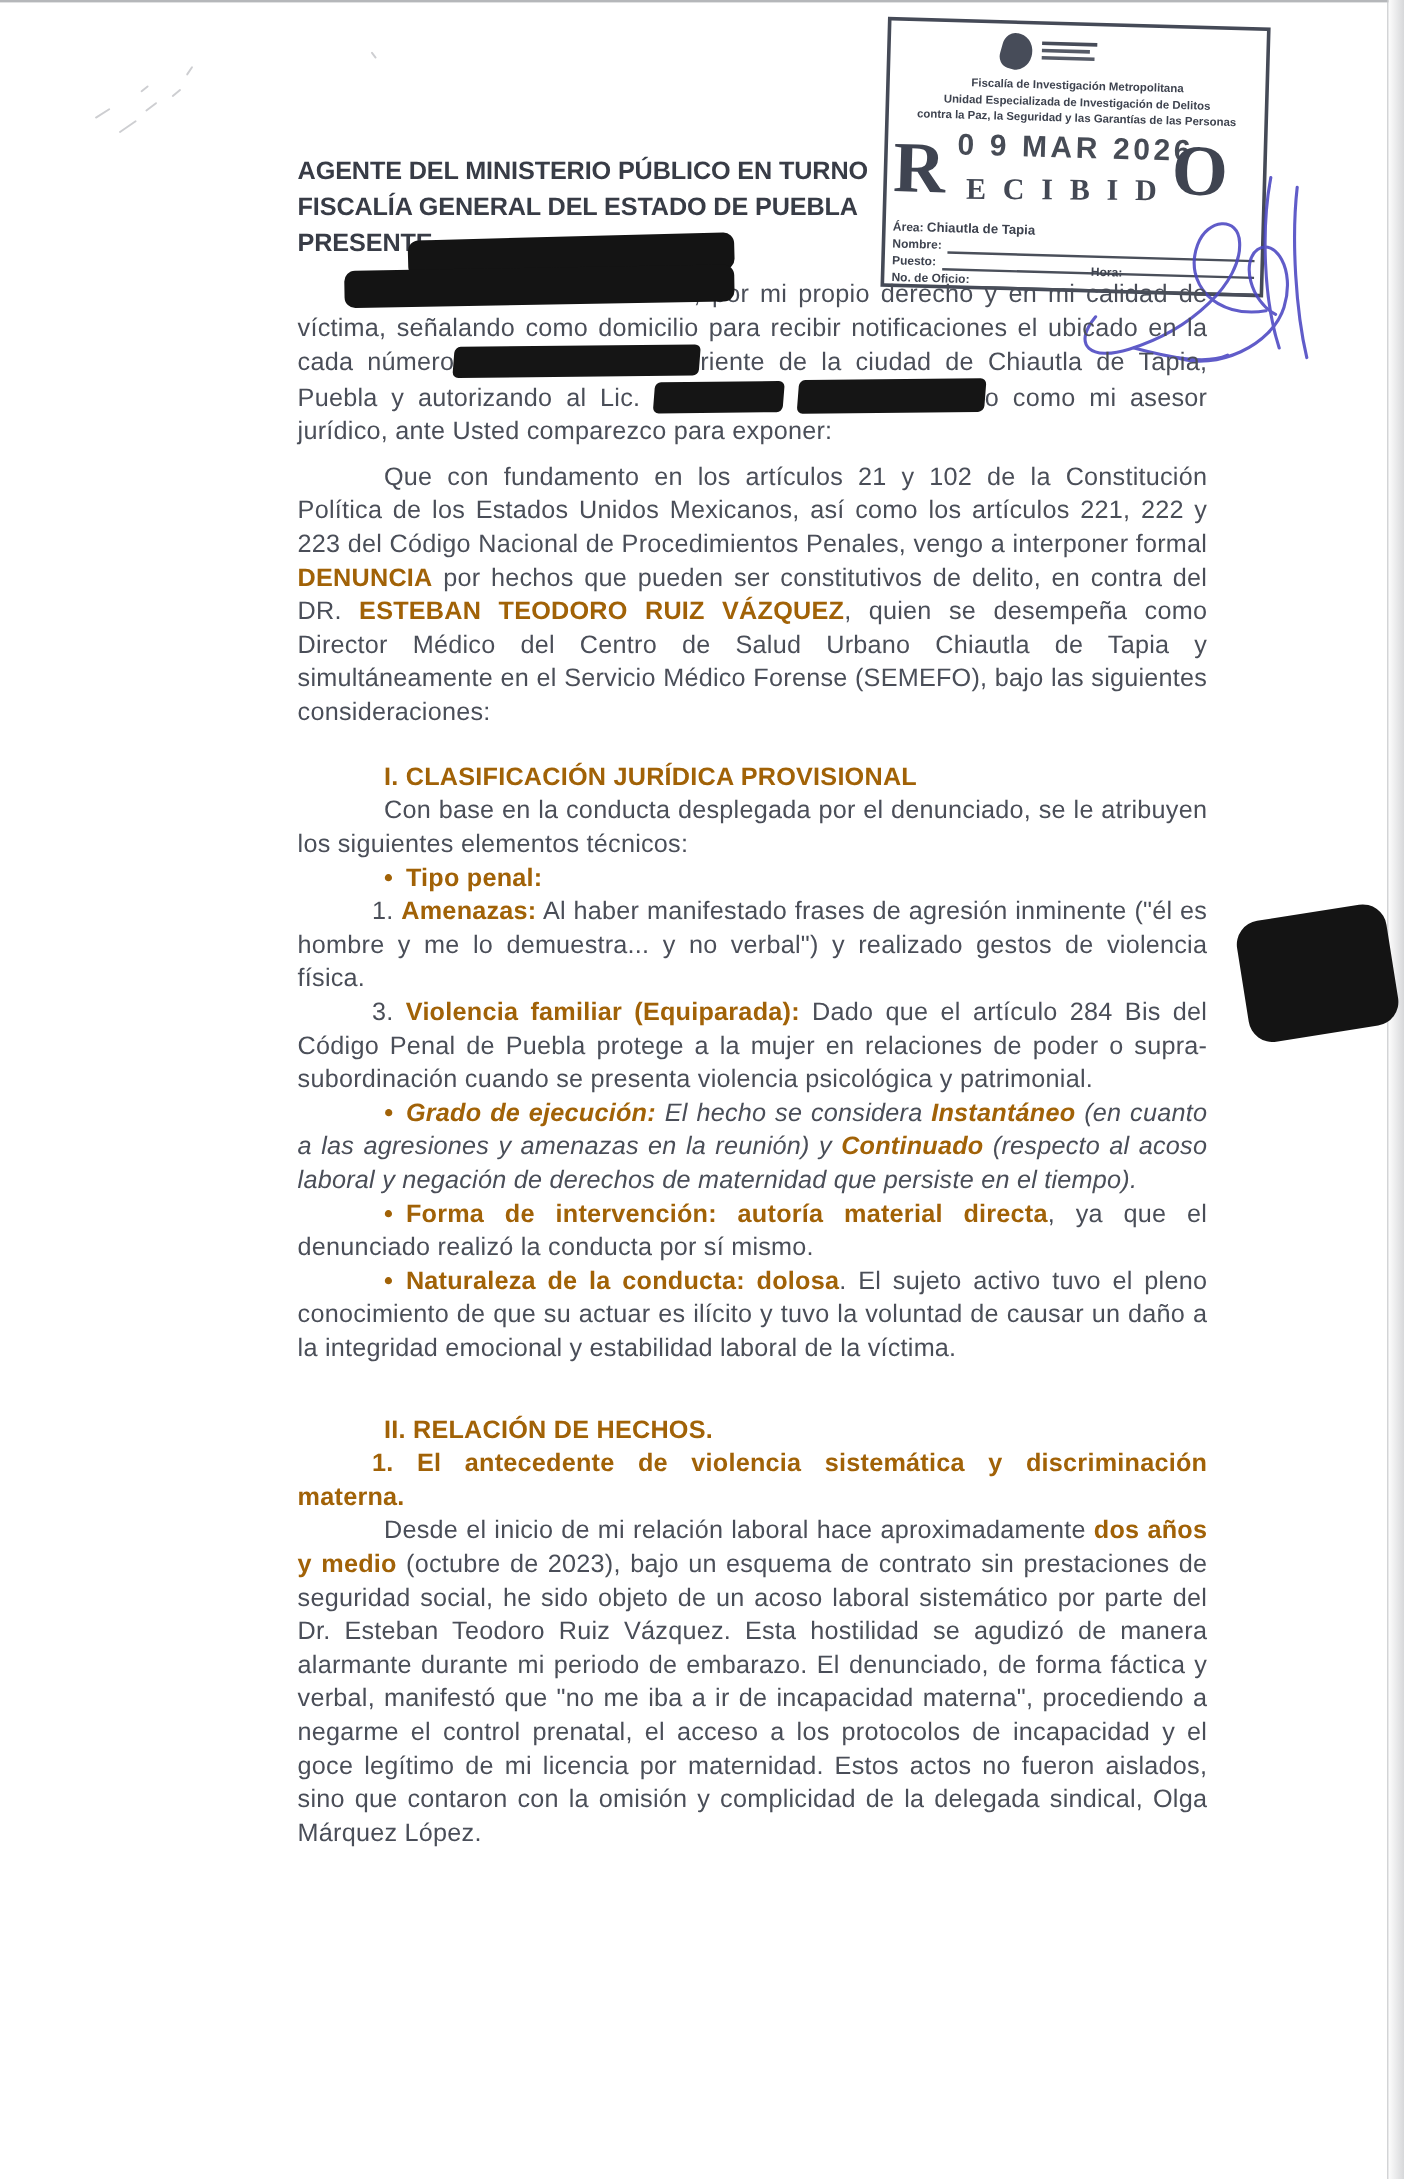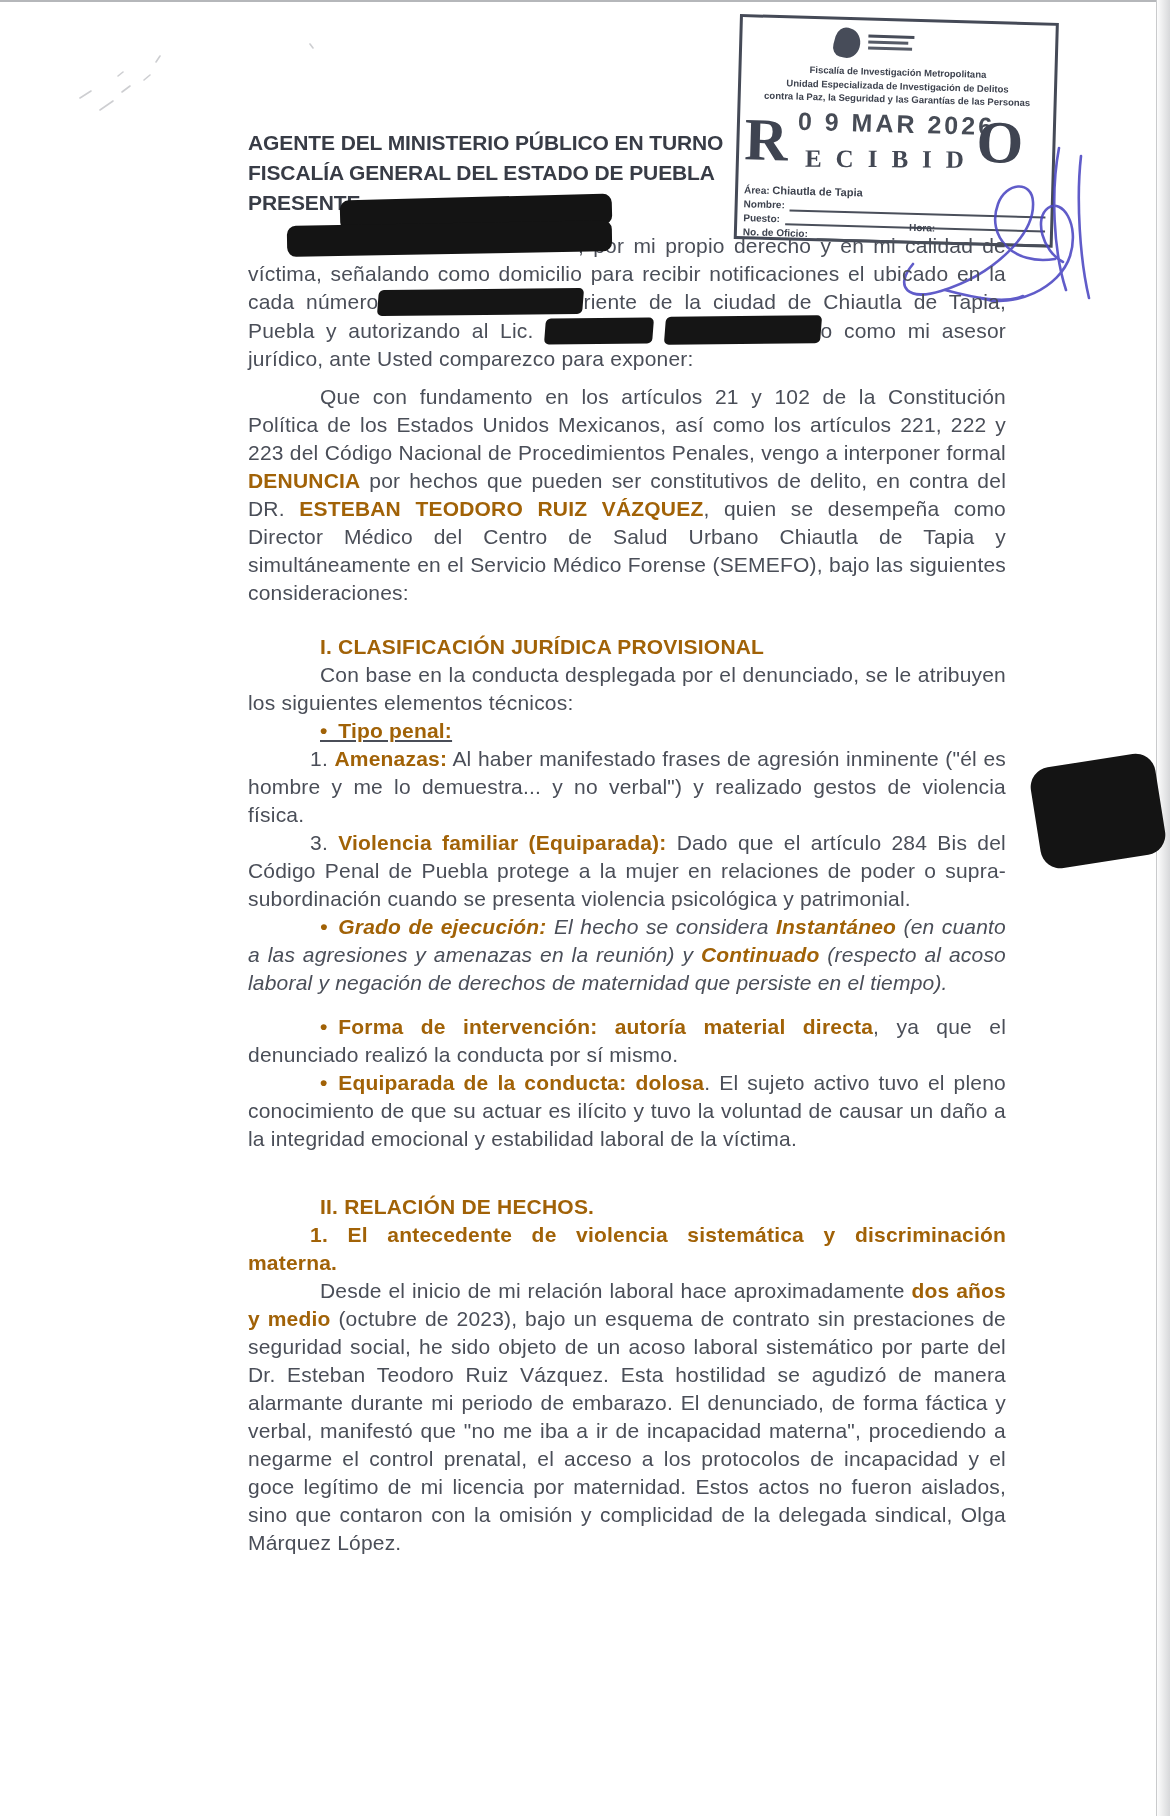--- a/index.html
+++ b/index.html
@@ -104,26 +104,26 @@
     <div class="recipient">
       <div>AGENTE DEL MINISTERIO PÚBLICO EN TURNO</div>
       <div>FISCALÍA GENERAL DEL ESTADO DE PUEBLA</div>
       <div>PRESENTE.</div>
     </div>
     <div id="paragraphs">
         <p class="" style="margin-top: 14px;"><span class="spacer" style="width: 330px;"></span><span>, por mi propio derecho y en mi calidad de víctima, señalando como domicilio para recibir notificaciones el ubicado en la cada número</span><span class="redact" style="width: 205px; height: 26px;"></span><span>riente de la ciudad de Chiautla de Tapia, Puebla y autorizando al Lic. </span><span class="redact" style="width: 108px; height: 26px;"></span><span> </span><span class="redact" style="width: 156px; height: 28px;"></span><span>o como mi asesor jurídico, ante Usted comparezco para exponer:</span></p>
         <p class="ind" style="margin-top: 10px;"><span>Que con fundamento en los artículos 21 y 102 de la Constitución Política de los Estados Unidos Mexicanos, así como los artículos 221, 222 y 223 del Código Nacional de Procedimientos Penales, vengo a interponer formal </span><span class="b">DENUNCIA</span><span> por hechos que pueden ser constitutivos de delito, en contra del DR. </span><span class="b">ESTEBAN TEODORO RUIZ VÁZQUEZ</span><span>, quien se desempeña como Director Médico del Centro de Salud Urbano Chiautla de Tapia y simultáneamente en el Servicio Médico Forense (SEMEFO), bajo las siguientes consideraciones:</span></p>
         <p class="heading ind" style="margin-top: 26px;"><span class="b">I. CLASIFICACIÓN JURÍDICA PROVISIONAL</span></p>
         <p class="ind" style="margin-top: 0px;"><span>Con base en la conducta desplegada por el denunciado, se le atribuyen los siguientes elementos técnicos:</span></p>
-        <p class="heading ind" style="margin-top: 0px; text-decoration: underline;"><span class="b">• Tipo penal:</span></p>
+        <p class="heading ind" style="margin-top: 0px;"><span class="b">• Tipo penal:</span></p>
         <p class="ind2" style="margin-top: 0px;"><span>1. </span><span class="b">Amenazas:</span><span> Al haber manifestado frases de agresión inminente ("él es hombre y me lo demuestra... y no verbal") y realizado gestos de violencia física.</span></p>
         <p class="ind2" style="margin-top: 0px;"><span>3. </span><span class="b">Violencia familiar (Equiparada):</span><span> Dado que el artículo 284 Bis del Código Penal de Puebla protege a la mujer en relaciones de poder o supra-subordinación cuando se presenta violencia psicológica y patrimonial.</span></p>
         <p class="ind" style="margin-top: 0px; font-style: italic;"><span class="b">• Grado de ejecución:</span><span> El hecho se considera </span><span class="b">Instantáneo</span><span> (en cuanto a las agresiones y amenazas en la reunión) y </span><span class="b">Continuado</span><span> (respecto al acoso laboral y negación de derechos de maternidad que persiste en el tiempo).</span></p>
-        <p class="ind" style="margin-top: 16px;"><span class="b">• Forma de intervención: autoría material directa</span><span>, ya que el denunciado realizó la conducta por sí mismo.</span></p>
-        <p class="ind" style="margin-top: 0px;"><span class="b">• Equiparada de la conducta: dolosa</span><span>. El sujeto activo tuvo el pleno conocimiento de que su actuar es ilícito y tuvo la voluntad de causar un daño a la integridad emocional y estabilidad laboral de la víctima.</span></p>
+        <p class="ind" style="margin-top: 0px;"><span class="b">• Forma de intervención: autoría material directa</span><span>, ya que el denunciado realizó la conducta por sí mismo.</span></p>
+        <p class="ind" style="margin-top: 0px;"><span class="b">• Naturaleza de la conducta: dolosa</span><span>. El sujeto activo tuvo el pleno conocimiento de que su actuar es ilícito y tuvo la voluntad de causar un daño a la integridad emocional y estabilidad laboral de la víctima.</span></p>
         <p class="heading ind" style="margin-top: 40px;"><span class="b">II. RELACIÓN DE HECHOS.</span></p>
         <p class="ind2" style="margin-top: 0px;"><span class="b">1. El antecedente de violencia sistemática y discriminación materna.</span></p>
         <p class="ind" style="margin-top: 0px;"><span>Desde el inicio de mi relación laboral hace aproximadamente </span><span class="b">dos años y medio</span><span> (octubre de 2023), bajo un esquema de contrato sin prestaciones de seguridad social, he sido objeto de un acoso laboral sistemático por parte del Dr. Esteban Teodoro Ruiz Vázquez. Esta hostilidad se agudizó de manera alarmante durante mi periodo de embarazo. El denunciado, de forma fáctica y verbal, manifestó que "no me iba a ir de incapacidad materna", procediendo a negarme el control prenatal, el acceso a los protocolos de incapacidad y el goce legítimo de mi licencia por maternidad. Estos actos no fueron aislados, sino que contaron con la omisión y complicidad de la delegada sindical, Olga Márquez López.</span></p>
       </div>
   </div>
 
   <div id="blobs">
       <div class="blob" style="left: 340px; top: 197px; width: 272px; height: 31px; border-radius: 9px; transform: rotate(-1.5deg);"></div>
       <div class="blob" style="left: 287px; top: 223px; width: 325px; height: 31px; border-radius: 9px; transform: rotate(-1deg);"></div>
       <div class="blob" style="left: 1035px; top: 760px; width: 126px; height: 102px; border-radius: 20px; transform: rotate(-9deg);"></div>

